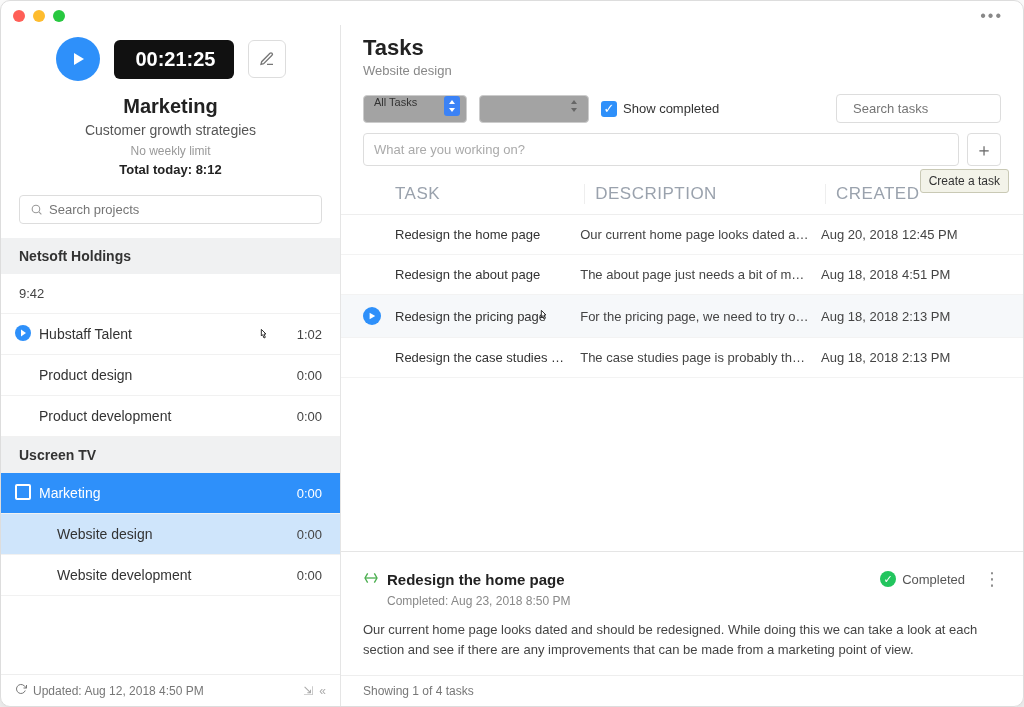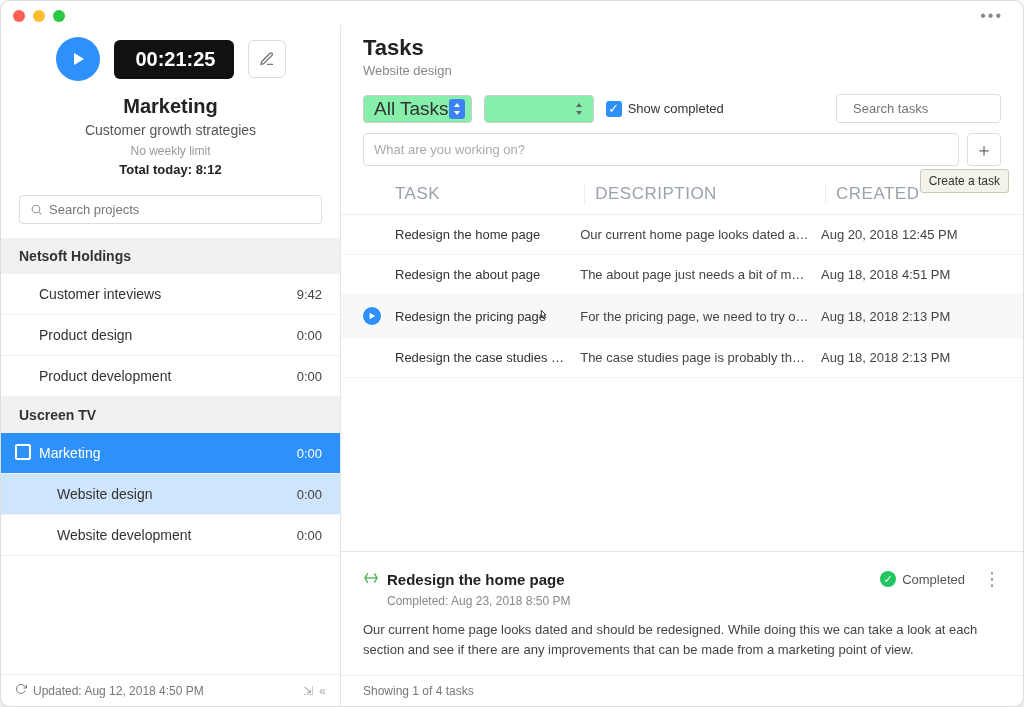--- a/index.html
+++ b/index.html
@@ -43,21 +43,21 @@
     .cursor { position: absolute; width: 16px; height: 16px; pointer-events: none; }
     .sb-footer { border-top: 1px solid #eee; padding: 8px 14px; display: flex; align-items: center; color: #777; font-size: 12px; margin-top: auto; }
     .sb-footer .refresh { margin-right: 6px; }
     .sb-footer .collapse { margin-left: auto; display: flex; gap: 6px; }
 
     .main { flex: 1; display: flex; flex-direction: column; min-width: 0; }
     .main-head { padding: 10px 22px 6px; }
     .main-head h1 { font-size: 22px; font-weight: 700; color: #222; }
     .main-head .sub { color: #888; font-size: 13px; margin-top: 2px; }
     .filters { display: flex; align-items: center; gap: 12px; padding: 10px 22px; }
-    .select { border: 1px solid #ccc; border-radius: 4px; height: 28px; display: flex; align-items: center; padding: 0 6px 0 10px; font-size: 19px; color: #333; min-width: 104px; background: #86efac; }
+    .select { border: 1px solid #ccc; border-radius: 4px; height: 28px; display: flex; padding: 0 6px 0 10px; font-size: 11px; color: #333; min-width: 104px; background: #a3a3a3; }
     .select .chev { background: #3b82f6; color: #fff; width: 16px; height: 20px; border-radius: 3px; display: flex; align-items: center; justify-content: center; margin-left: auto; }
     .select.plain .chev { background: transparent; color: #666; }
     .chk { display: flex; align-items: center; gap: 6px; color: #333; font-size: 13px; }
     .chk-box { width: 16px; height: 16px; background: #2e90fa; border-radius: 3px; display: flex; align-items: center; justify-content: center; color: #fff; }
     .search-tasks { margin-left: auto; width: 165px; }
     .working-row { display: flex; gap: 8px; padding: 0 22px 8px; position: relative; }
     .working { flex: 1; border: 1px solid #ddd; border-radius: 4px; padding: 8px 10px; color: #aaa; font-size: 13px; }
     .plus-btn { width: 34px; border: 1px solid #ddd; border-radius: 4px; display: flex; align-items: center; justify-content: center; color: #666; font-size: 18px; cursor: pointer; }
     .tooltip { position: absolute; right: 14px; top: 36px; background: #f3f3e9; border: 1px solid #c9c9b5; padding: 4px 8px; font-size: 12px; border-radius: 3px; color: #333; }
     .tbl-head { display: grid; grid-template-columns: 32px 1fr 1.3fr 180px; padding: 10px 22px; color: #9aa2ad; font-size: 17px; letter-spacing: 0.5px; border-bottom: 1px solid #eee; }
@@ -123,22 +123,34 @@
               <circle cx="11" cy="11" r="7"></circle>
               <path d="M21 21l-4.3-4.3"></path>
             </svg>
           <input placeholder="Search projects" style="">
         </div>
       </div>
 
       <div class="group-head">Netsoft Holdings</div>
       <div class="proj-item">
         <span class="ico"></span>
-        <span class="name">Customer inteviews</span>
         <span class="time">9:42</span>
+      </div>
+      <div class="proj-item tracking" style="position:relative">
+        <span class="ico">
+          <svg width="16" height="16" viewBox="0 0 16 16" fill="currentColor">
+              <circle cx="8" cy="8" r="8" fill="#2e90fa"></circle>
+              <path d="M6 4.5l5 3.5-5 3.5z" fill="#fff"></path>
+            </svg>
+        </span>
+        <span class="name">Hubstaff Talent</span>
+        <span class="time">1:02</span>
+        <svg class="cursor" style="left:255px;top:14px" viewBox="0 0 24 24" fill="none" stroke="#333" stroke-width="1.5">
+            <path d="M8 2v10l2-2 2 5 2-1-2-5h3z" fill="#fff"></path>
+          </svg>
       </div>
       <div class="proj-item">
         <span class="ico"></span>
         <span class="name">Product design</span>
         <span class="time">0:00</span>
       </div>
       <div class="proj-item">
         <span class="ico"></span>
         <span class="name">Product development</span>
         <span class="time">0:00</span>

